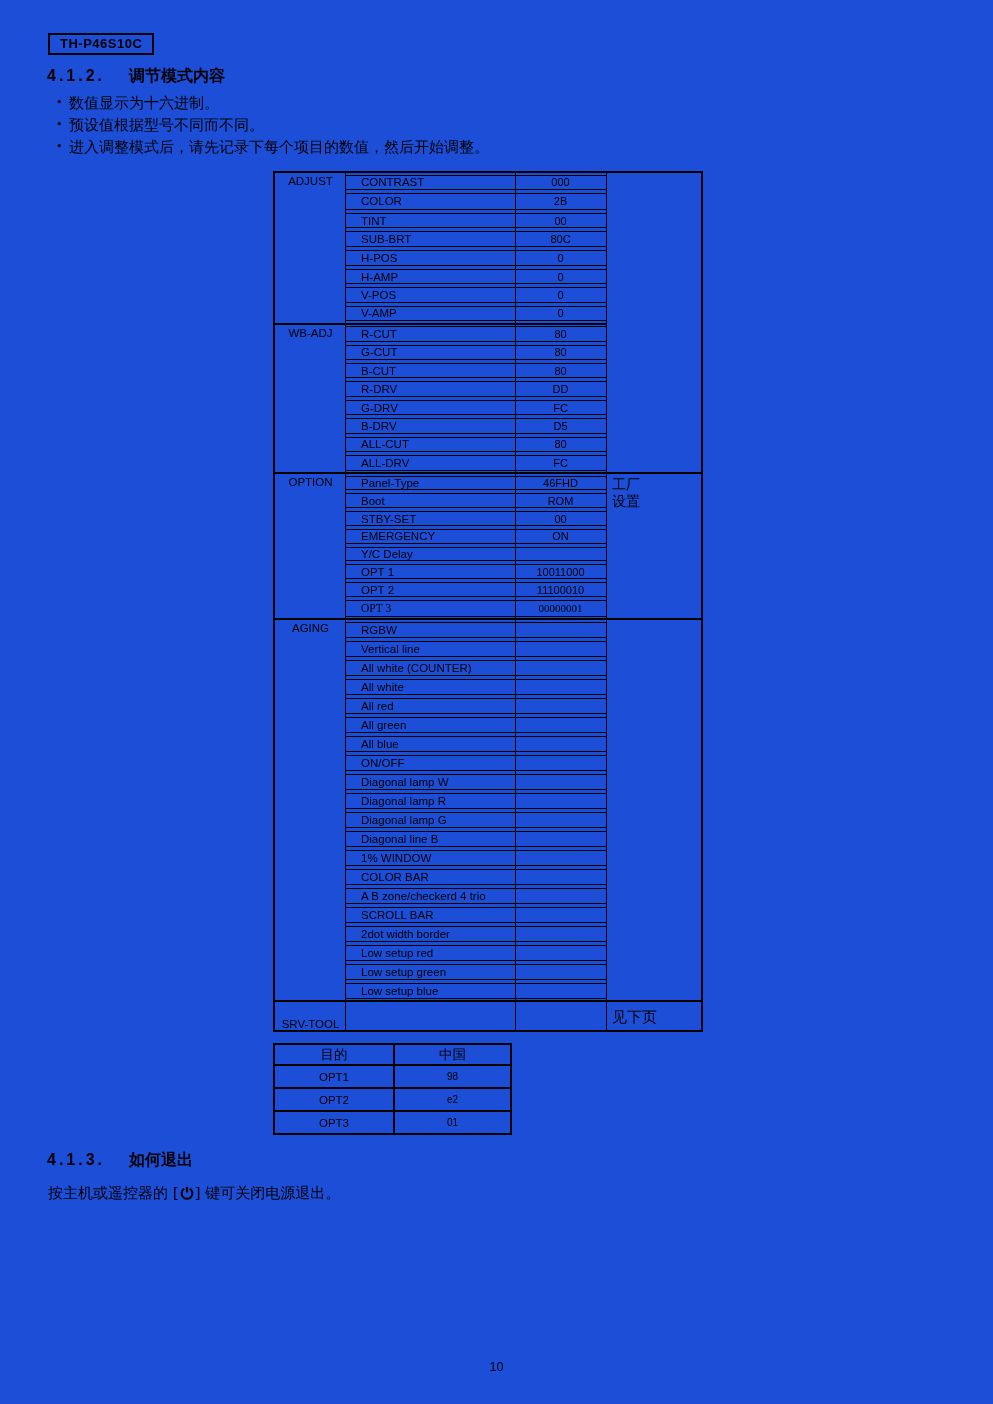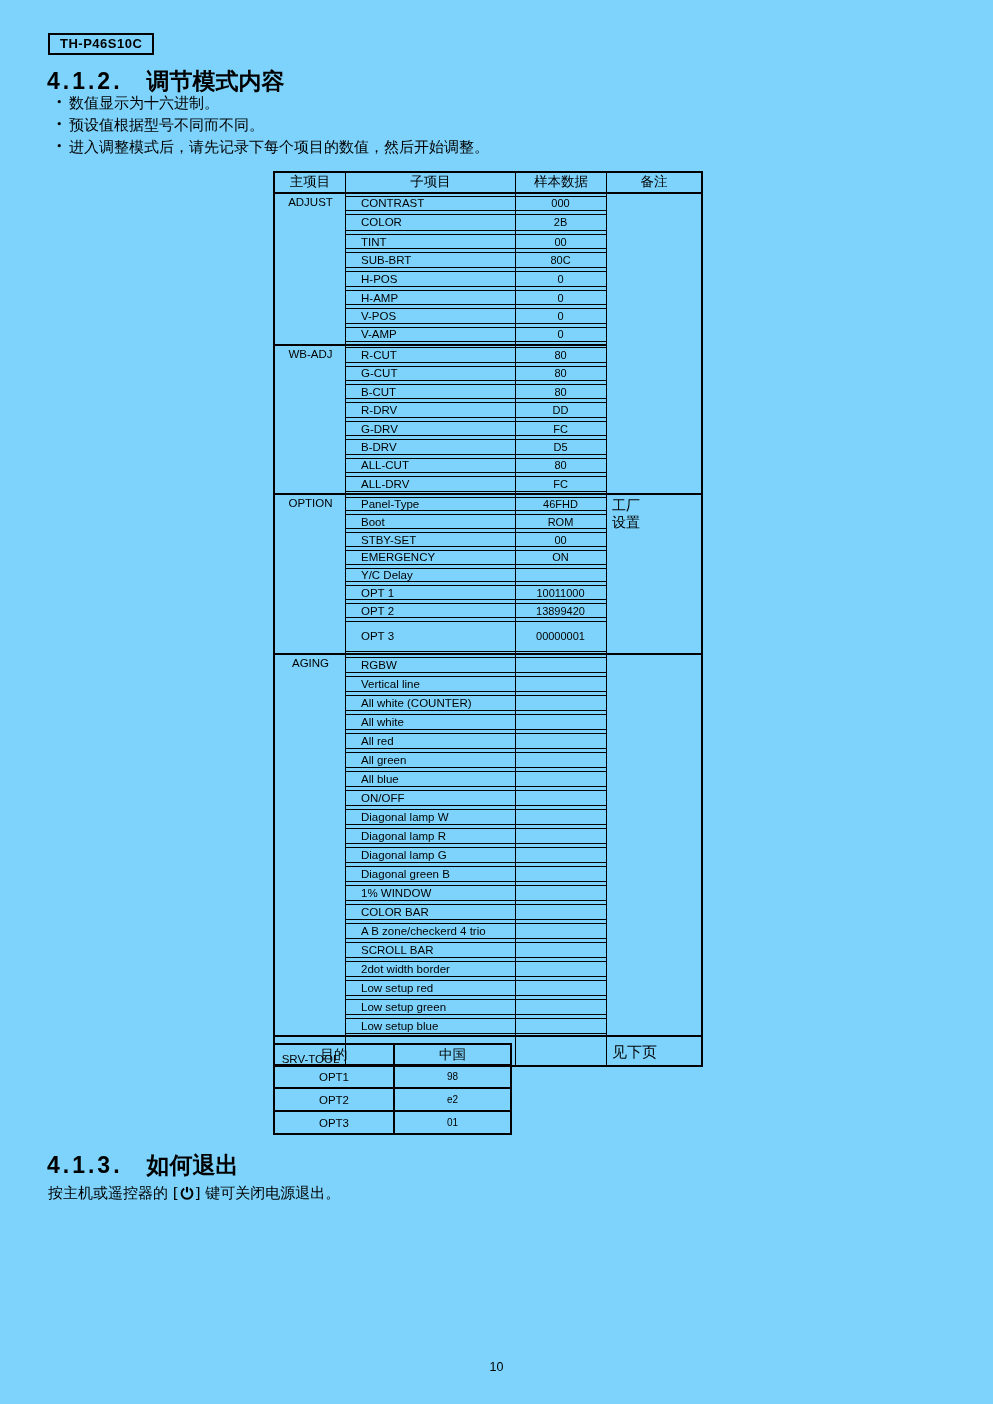--- a/index.html
+++ b/index.html
@@ -1,24 +1,24 @@
 <!DOCTYPE html>
 <html><head>
 <meta charset="utf-8">
 <style>
   html,body{margin:0;padding:0;background:#e8e8e8;}
-  .page{position:relative;width:993px;height:1404px;background:#7dd3fc;color:#000;
+  .page{position:relative;width:993px;height:1404px;background:#1d4ed8;color:#000;
         font-family:"Liberation Sans","DejaVu Sans",sans-serif;overflow:hidden;}
 
   
   .model{position:absolute;left:48px;top:33px;border:2px solid #000;padding:1px 10px 2px 10px;
          font-size:13px;font-weight:bold;letter-spacing:.5px;}
 
   
-  .h2{position:absolute;left:47px;font-size:23px;font-weight:bold;white-space:nowrap;}
+  .h2{position:absolute;left:47px;font-size:16px;font-weight:bold;white-space:nowrap;}
   .h412{top:66px;}
   .h413{top:1150px;}
   .h2 .num{letter-spacing:3px;margin-right:24px;}
 
   
   .bullets{position:absolute;left:56px;top:92px;
            font-family:"DejaVu Serif","Liberation Serif",serif;font-size:15px;line-height:22px;}
   .bullet{display:flex;}
   .bullet .dot{width:13px;font-size:11px;line-height:22px;}
 
@@ -93,26 +93,20 @@
       <span class="dot">•</span>
       <span>预设值根据型号不同而不同。</span>
     </div>
     <div class="bullet">
       <span class="dot">•</span>
       <span>进入调整模式后，请先记录下每个项目的数值，然后开始调整。</span>
     </div>
   </div>
 
   <div class="maintable" id="main-table">
-      <div class="thead">
-        <div class="th th0">主项目</div>
-        <div class="th th1">子项目</div>
-        <div class="th th2">样本数据</div>
-        <div class="th th3">备注</div>
-      </div>
       <div class="band">
         <div class="band-left">
           <div class="section">
             <div class="cell-main">ADJUST</div>
             <div class="rows">
               <div class="row" style="height: 18.45px;">
                 <div class="cellbox sub">CONTRAST</div>
                 <div class="cellbox sample">000</div>
               </div>
               <div class="row" style="height: 20px;">
@@ -211,23 +205,23 @@
               <div class="row" style="height: 17.75px;">
                 <div class="cellbox sub">Y/C Delay</div>
                 <div class="cellbox sample"></div>
               </div>
               <div class="row" style="height: 17.75px;">
                 <div class="cellbox sub">OPT 1</div>
                 <div class="cellbox sample">10011000</div>
               </div>
               <div class="row" style="height: 17.75px;">
                 <div class="cellbox sub">OPT 2</div>
-                <div class="cellbox sample">13899420</div>
-              </div>
-              <div class="row" style="height: 34px;">
+                <div class="cellbox sample">11100010</div>
+              </div>
+              <div class="row" style="height: 20px; font-family: Liberation Serif, serif;">
                 <div class="cellbox sub">OPT 3</div>
                 <div class="cellbox sample">00000001</div>
               </div>
             </div>
           </div>
         </div>
         <div class="cell-remark">
           <div>工厂</div>
           <div>设置</div>
         </div>
@@ -277,21 +271,21 @@
               </div>
               <div class="row" style="height: 19px;">
                 <div class="cellbox sub">Diagonal lamp R</div>
                 <div class="cellbox sample"></div>
               </div>
               <div class="row" style="height: 19px;">
                 <div class="cellbox sub">Diagonal lamp G</div>
                 <div class="cellbox sample"></div>
               </div>
               <div class="row" style="height: 19px;">
-                <div class="cellbox sub">Diagonal green B</div>
+                <div class="cellbox sub">Diagonal line B</div>
                 <div class="cellbox sample"></div>
               </div>
               <div class="row" style="height: 19px;">
                 <div class="cellbox sub">1% WINDOW</div>
                 <div class="cellbox sample"></div>
               </div>
               <div class="row" style="height: 19px;">
                 <div class="cellbox sub">COLOR BAR</div>
                 <div class="cellbox sample"></div>
               </div>

